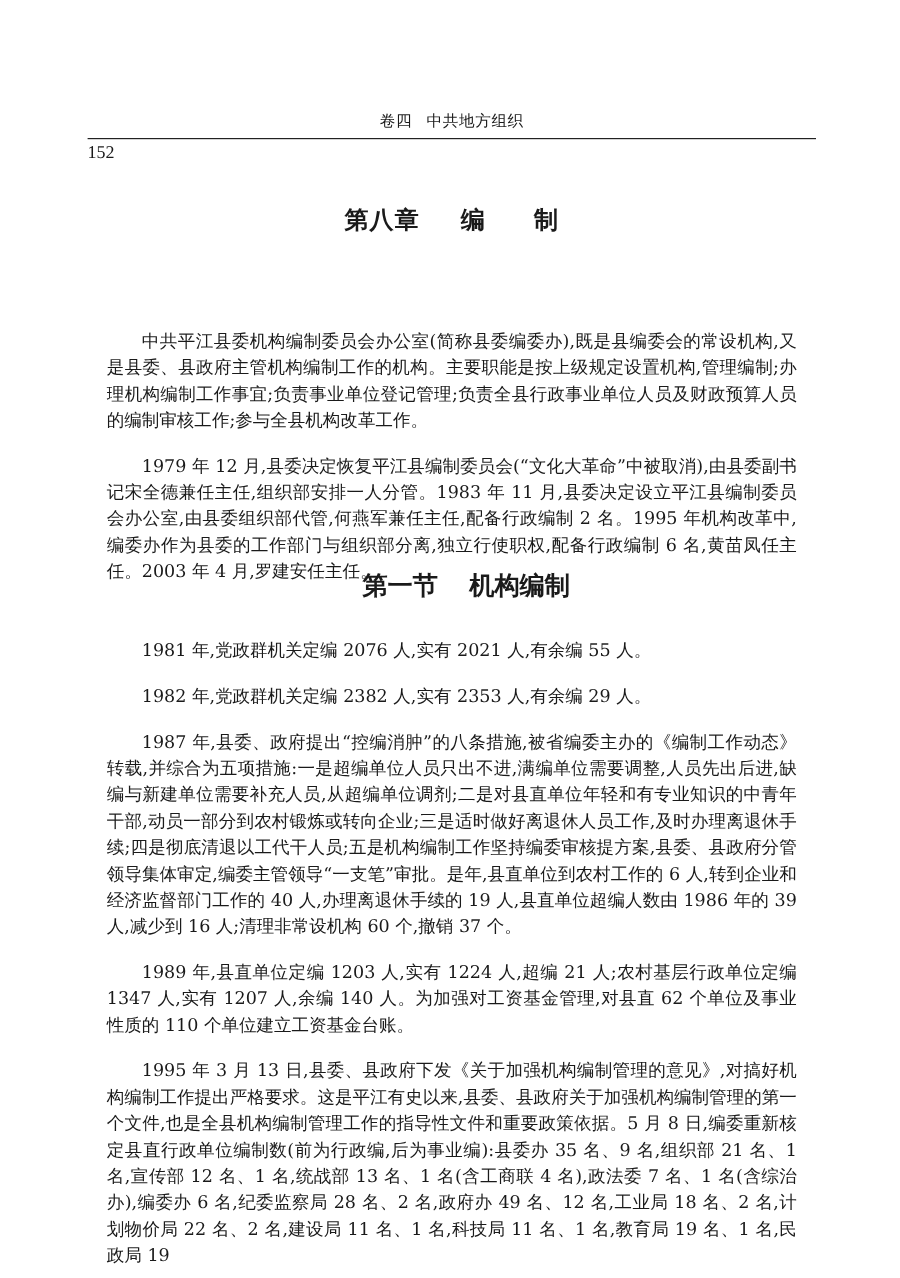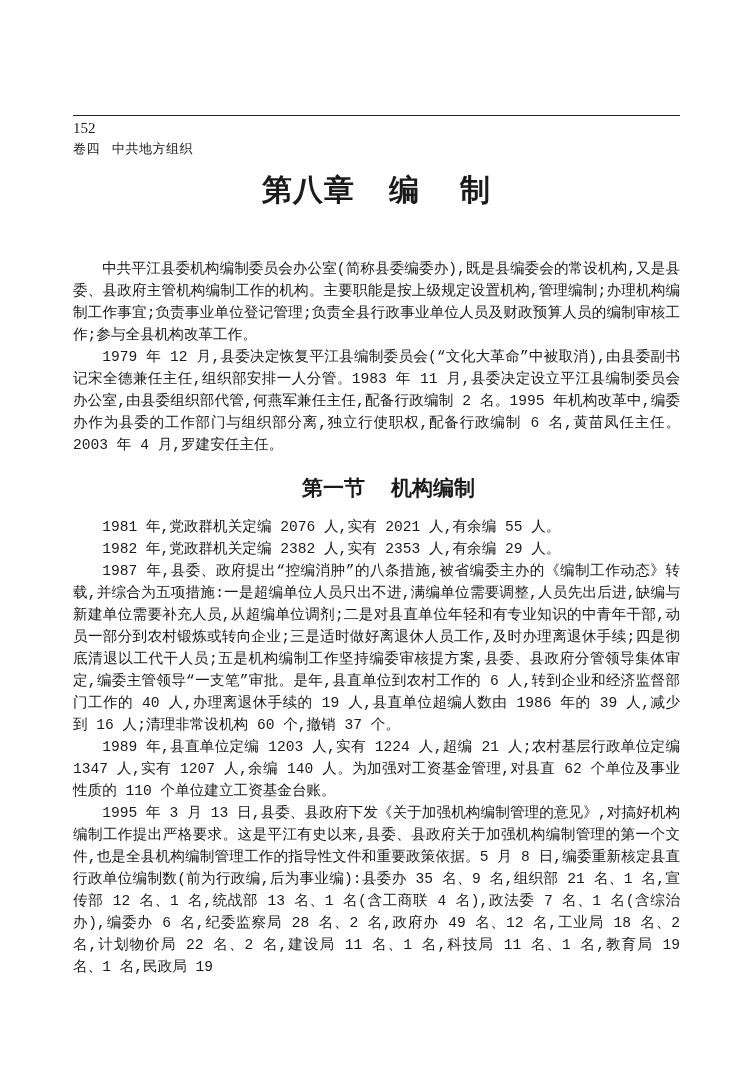--- a/index.html
+++ b/index.html
@@ -35,58 +35,56 @@
     top: 0;
     font-family: "Liberation Serif", serif;
     font-size: 15px;
     margin-top: 28px;
   }
   .running-title {
     position: absolute;
     left: 0;
     width: 607px;
     top: 0;
-    text-align: left;
+    text-align: center;
     font-family: "DejaVu Sans", sans-serif;
     font-size: 13px;
     letter-spacing: 0.5px;
-    margin-top: 48px;
   }
   .running-title .gap { display: inline-block; width: 12px; }
   .head-rule {
     position: absolute;
     top: 115px;
     left: 0;
     width: 607px;
     height: 0;
     border-top: 1.6px solid #222;
   }
   .chapter-title {
     position: absolute;
     top: 170px;
     left: 0;
     width: 607px;
     text-align: center;
     font-family: "DejaVu Serif", serif;
     font-weight: bold;
-    font-size: 30px;
+    font-size: 20px;
     letter-spacing: 1px;
   }
   .chapter-title .sp1 { display: inline-block; width: 34px; }
   .chapter-title .sp2 { display: inline-block; width: 40px; }
   .body-text {
     font-size: 14.6px;
     line-height: 22px;
     text-align: justify;
     text-justify: inter-character;
   }
   .body-text p {
-    margin: 0;
+    margin: 16px;
     text-indent: 2em;
-    font-family: Liberation Mono, monospace;
   }
   .intro {
     position: absolute;
     top: 258px;
     left: 0;
     width: 607px;
   }
   .section-title {
     position: absolute;
     top: 462px;

